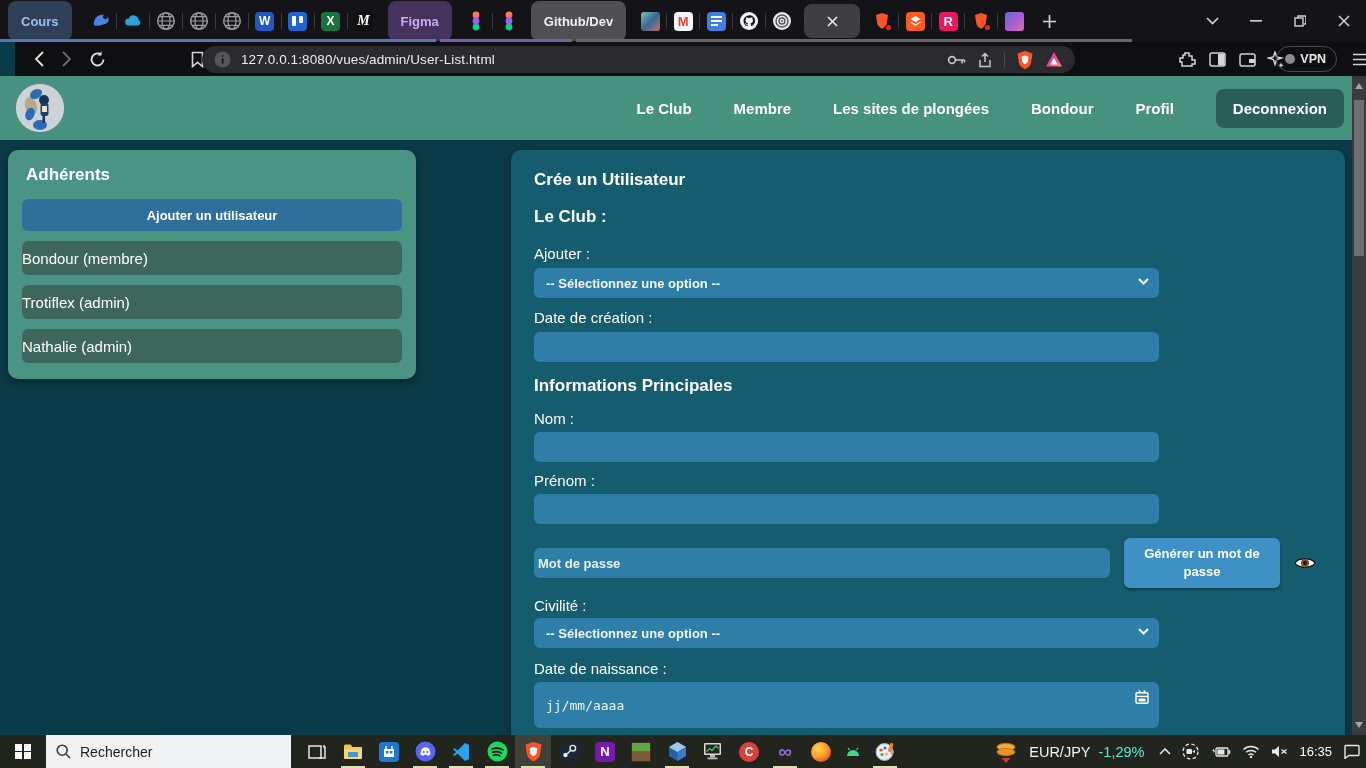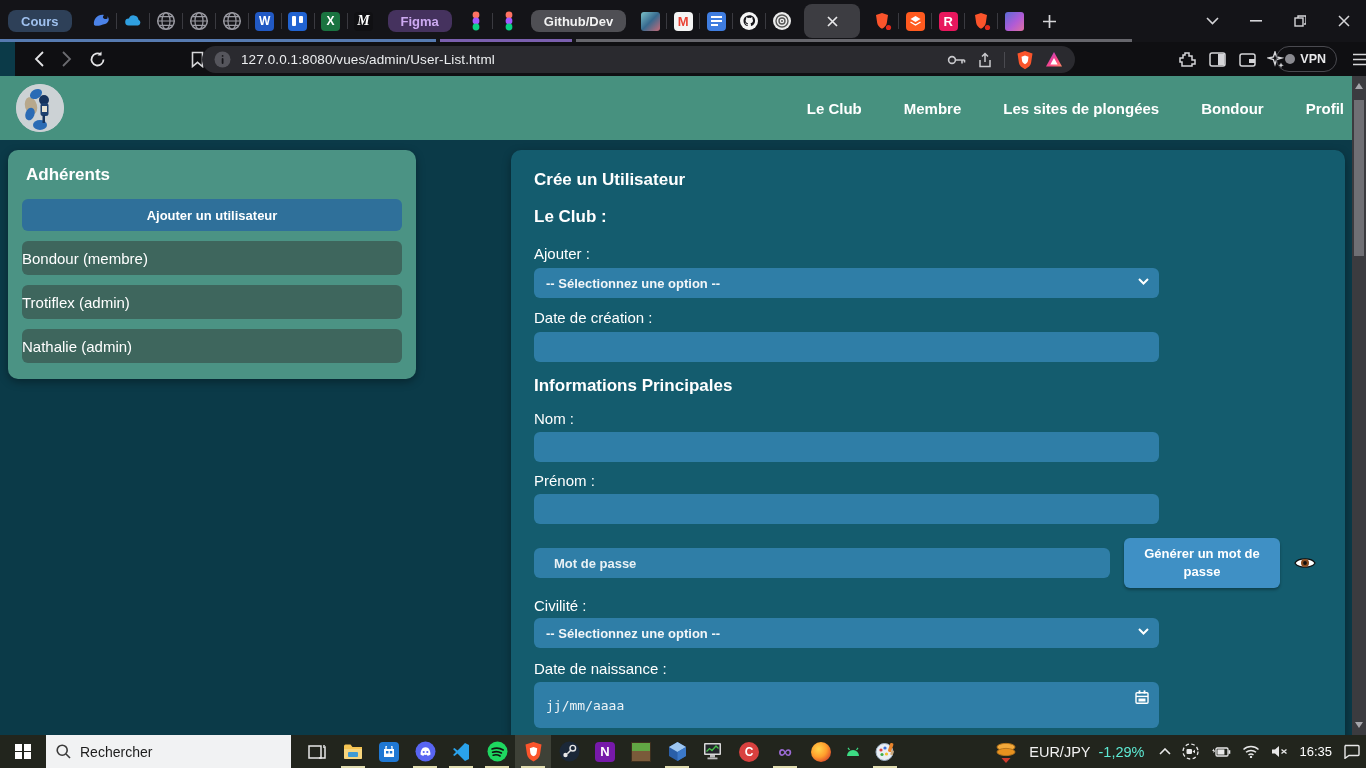--- a/index.html
+++ b/index.html
@@ -1,21 +1,21 @@
 <!DOCTYPE html>
 <html><head>
 <meta charset="utf-8">
 <style>
   * { margin:0; padding:0; box-sizing:border-box; }
   html,body { width:1366px; height:768px; background:#000; font-family:"Liberation Sans", sans-serif; }
   #screen { position:relative; width:1366px; height:768px; overflow:hidden; background:#0b3a48; }
 
   
   .tabstrip { position:absolute; left:0; top:0; width:1366px; height:42px; background:#141418; display:flex; align-items:center; padding-left:8px; }
-  .tabstrip .chip { height:22px; border-radius:8px; display:flex; align-items:center; padding:0 13px; font-size:13px; font-weight:bold; flex:0 0 auto; }
+  .tabstrip .chip { height:40px; border-radius:8px; display:flex; align-items:center; padding:0 13px; font-size:13px; font-weight:bold; flex:0 0 auto; }
   .chip.cours { background:#2e4058; color:#9fc0ee; margin-right:12px; }
   .chip.figma { background:#45325e; color:#cdaaf2; margin:0 8px; }
   .chip.github { background:#4f4f54; color:#f2f2f2; margin:0 8px 0 6px; }
   .favslot { width:24px; height:28px; display:flex; align-items:center; justify-content:center; flex:0 0 auto; margin:0 4px; border-radius:6px; }
   .tabsep { width:1px; height:16px; background:#3a3a40; flex:0 0 auto; }
   .fsq { width:19px; height:19px; border-radius:4px; display:flex; align-items:center; justify-content:center; font-size:12px; font-weight:bold; color:#fff; }
   .active-tab { width:56px; height:34px; background:#3d3d42; border-radius:8px; display:flex; align-items:center; justify-content:center; margin:0 6px; flex:0 0 auto; }
   .newtab { width:30px; height:30px; display:flex; align-items:center; justify-content:center; margin-left:4px; flex:0 0 auto; }
   .winctl { position:absolute; top:0; right:0; height:42px; display:flex; align-items:center; }
   .winctl .wbtn { width:44px; height:42px; display:flex; align-items:center; justify-content:center; }
@@ -50,21 +50,21 @@
 
   .formpanel { left:511px; top:74px; width:834px; height:640px; background:#145c6e; padding:20px 24px 0 23px; }
   .formpanel h2 { color:#fff; font-size:17px; font-weight:bold; }
   .flabel { color:#fff; font-size:15px; display:block; }
   .finput, .fselect-wrap select { width:625px; height:30px; background:#2f7ea7; border:none; border-radius:6px; color:#f2f6f8; font-family:inherit; }
   .finput { padding:0 10px; font-size:14px; }
   .fselect-wrap { position:relative; width:625px; }
   .fselect-wrap select { appearance:none; -webkit-appearance:none; padding:0 26px 0 12px; font-size:13px; font-weight:bold; }
   .fselect-wrap .chev { position:absolute; right:10px; top:10px; pointer-events:none; }
   .pwrow { display:flex; align-items:center; margin-top:14px; }
-  .pwinput { width:576px; height:30px; background:#2f7ea7; border:none; border-radius:6px; padding:0 20px; color:#f2f6f8; font-size:13px; font-weight:bold; font-family:inherit; }
+  .pwinput { width:576px; height:30px; background:#2f7ea7; border:none; border-radius:6px; padding:0 4px; color:#f2f6f8; font-size:13px; font-weight:bold; font-family:inherit; }
   .pwinput::placeholder { color:#e9f1f5; opacity:1; font-weight:bold; }
   .genbtn { width:156px; height:50px; margin-left:14px; background:#3f90c5; border:none; border-radius:6px; color:#fff; font-size:13px; font-weight:bold; line-height:1.35; font-family:inherit; box-shadow:0 2px 3px rgba(0,0,0,.3); }
   .eyebtn { margin-left:14px; background:none; border:none; display:flex; align-items:center; }
   .datewrap { position:relative; width:625px; }
   .dateinput { width:625px; height:46px; background:#2f7ea7; border:none; border-radius:6px; padding:0 30px 0 12px; color:#f2f6f8; font-family:"DejaVu Sans Mono", monospace; font-size:13px; }
   .dateinput::placeholder { color:#eef4f7; opacity:1; }
   .calic { position:absolute; right:10px; top:8px; pointer-events:none; }
 
   
   .pagescroll { position:absolute; right:0; top:0; width:14px; height:659px; background:#3b3b3f; z-index:5; }
@@ -388,20 +388,21 @@
             <rect x="26" y="22" width="5" height="6" fill="#e8e2d2"></rect>
             <rect x="26.5" y="31" width="2.5" height="8" fill="#16335e"></rect>
           </svg>
       </div>
       <nav class="nav">
         <a href="#">Le Club</a>
         <a href="#">Membre</a>
         <a href="#">Les sites de plongées</a>
         <a href="#">Bondour</a>
         <a href="#">Profil</a>
+        <button class="logout">Deconnexion</button>
       </nav>
     </header>
 
     <aside class="panel sidebar">
       <h2>Adhérents</h2>
       <button class="addbtn">Ajouter un utilisateur</button>
       <button class="member">Bondour (membre)</button>
       <button class="member">Trotiflex (admin)</button>
       <button class="member">Nathalie (admin)</button>
     </aside>

